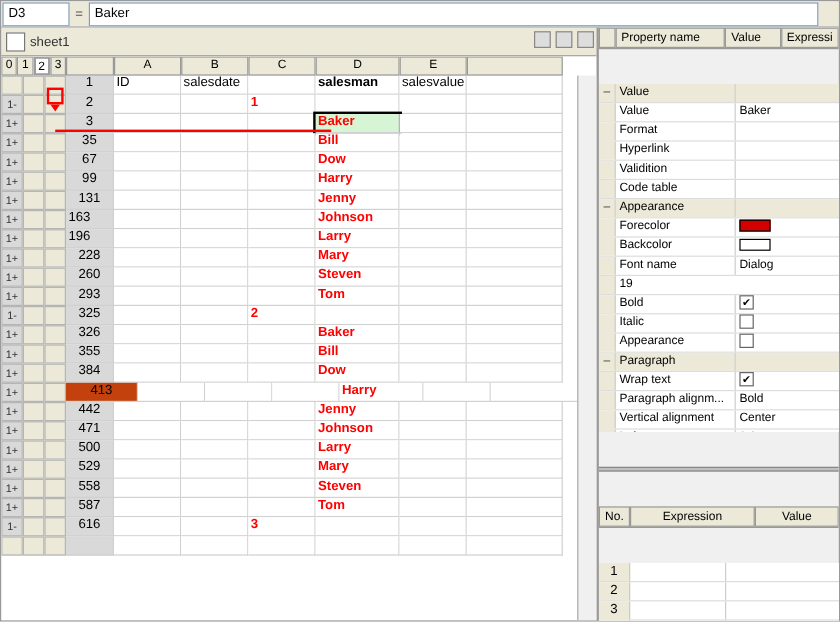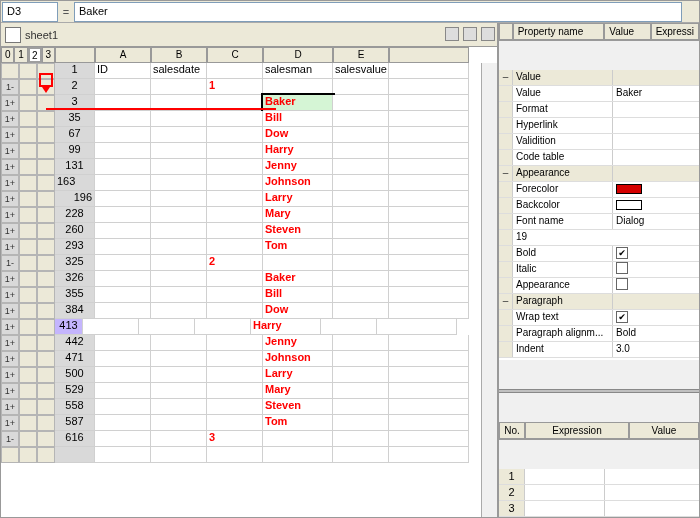--- a/index.html
+++ b/index.html
@@ -91,21 +91,21 @@
           </div>
         <div class="row-area" id="row-area">
             <div class="row">
               <div class="outline-col"></div>
               <div class="outline-col"></div>
               <div class="outline-col"></div>
               <div class="cell" style="width: 40px; background: rgb(217, 217, 217); text-align: center;">1</div>
               <div class="cell" style="width: 56px; font-weight: normal;">ID</div>
               <div class="cell" style="width: 56px; font-weight: normal;">salesdate</div>
               <div class="cell" style="width: 56px; font-weight: normal;"></div>
-              <div class="cell" style="width: 70px; font-weight: normal;">salesman</div>
+              <div class="cell" style="width: 70px; font-weight: bold;">salesman</div>
               <div class="cell" style="width: 56px; font-weight: normal;">salesvalue</div>
               <div class="cell" style="width: 80px; font-weight: normal;"></div>
             </div>
             <div class="row">
               <div class="outline-col btn">1-</div>
               <div class="outline-col"></div>
               <div class="outline-col"></div>
               <div class="cell" style="width: 40px; background: rgb(217, 217, 217); text-align: center;">2</div>
               <div class="cell" style="width: 56px;"></div>
               <div class="cell" style="width: 56px;"></div>
@@ -183,21 +183,21 @@
               <div class="cell" style="width: 56px;"></div>
               <div class="cell" style="width: 56px;"></div>
               <div class="cell redtxt" style="width: 70px;">Johnson</div>
               <div class="cell" style="width: 56px;"></div>
               <div class="cell" style="width: 80px;"></div>
             </div>
             <div class="row">
               <div class="outline-col btn">1+</div>
               <div class="outline-col"></div>
               <div class="outline-col"></div>
-              <div class="cell" style="width: 40px; background: rgb(217, 217, 217); text-align: right;">196</div>
+              <div class="cell" style="width: 40px; background: rgb(217, 217, 217); text-align: left;">196</div>
               <div class="cell" style="width: 56px;"></div>
               <div class="cell" style="width: 56px;"></div>
               <div class="cell" style="width: 56px;"></div>
               <div class="cell redtxt" style="width: 70px;">Larry</div>
               <div class="cell" style="width: 56px;"></div>
               <div class="cell" style="width: 80px;"></div>
             </div>
             <div class="row">
               <div class="outline-col btn">1+</div>
               <div class="outline-col"></div>
@@ -279,21 +279,21 @@
               <div class="cell" style="width: 56px;"></div>
               <div class="cell" style="width: 56px;"></div>
               <div class="cell redtxt" style="width: 70px;">Dow</div>
               <div class="cell" style="width: 56px;"></div>
               <div class="cell" style="width: 80px;"></div>
             </div>
             <div class="row">
               <div class="outline-col btn">1+</div>
               <div class="outline-col"></div>
               <div class="outline-col"></div>
-              <div class="cell" style="width: 28px; background: #c4b5fd; text-align: center;">413</div>
+              <div class="cell" style="width: 60px; background: #c2410c; text-align: center;">413</div>
               <div class="cell" style="width: 56px;"></div>
               <div class="cell" style="width: 56px;"></div>
               <div class="cell" style="width: 56px;"></div>
               <div class="cell redtxt" style="width: 70px;">Harry</div>
               <div class="cell" style="width: 56px;"></div>
               <div class="cell" style="width: 80px;"></div>
             </div>
             <div class="row">
               <div class="outline-col btn">1+</div>
               <div class="outline-col"></div>
@@ -481,20 +481,25 @@
             <div class="pcol2">Wrap text</div>
             <div class="pcol3"><span class="chk">✔</span></div>
           </div>
           <div class="prow">
             <div class="pcol1"></div>
             <div class="pcol2">Paragraph alignm...</div>
             <div class="pcol3">Bold</div>
           </div>
           <div class="prow">
             <div class="pcol1"></div>
+            <div class="pcol2">Vertical alignment</div>
+            <div class="pcol3">Center</div>
+          </div>
+          <div class="prow">
+            <div class="pcol1"></div>
             <div class="pcol2">Indent</div>
             <div class="pcol3">3.0</div>
           </div>
         </div>
       <div class="divider"></div>
       <div class="expr-hdr">
         <div style="width:26px">No.</div>
         <div style="width:104px">Expression</div>
         <div style="flex:1">Value</div>
       </div>

